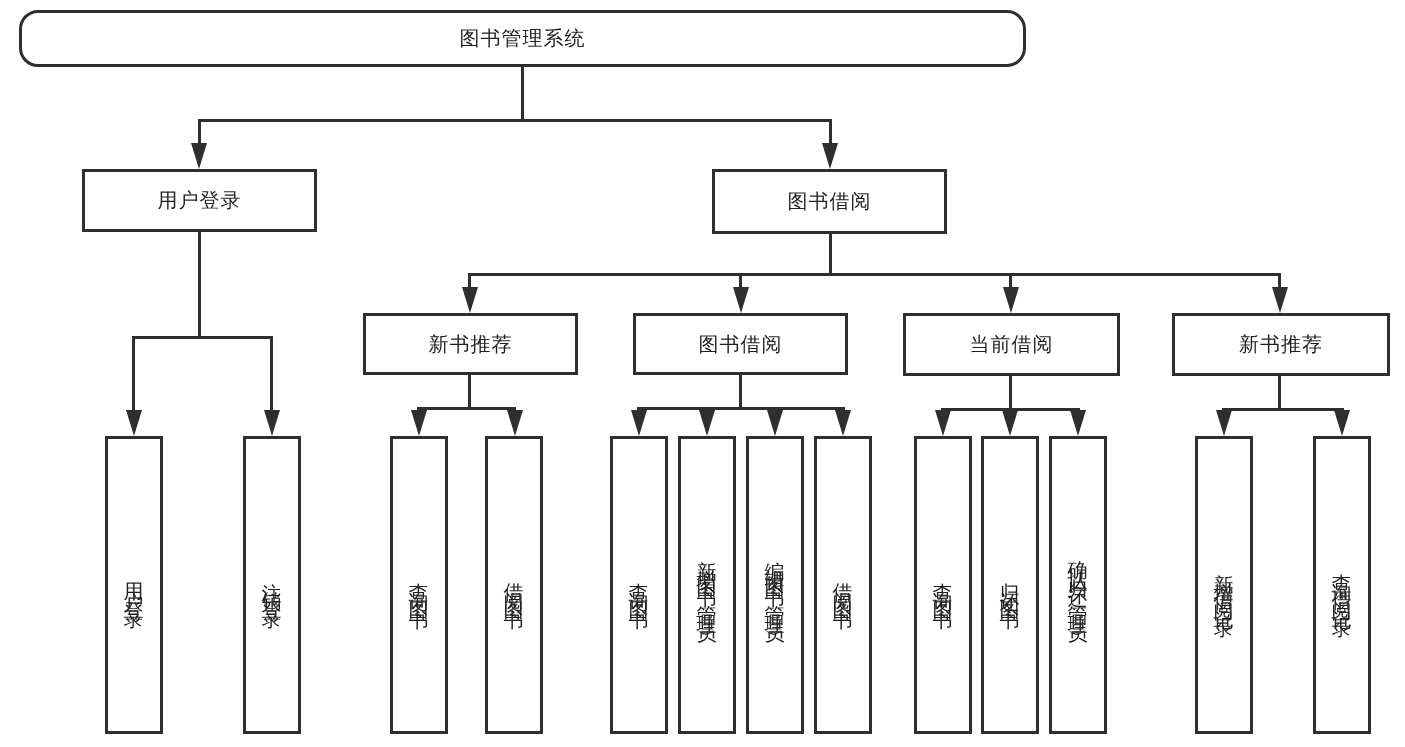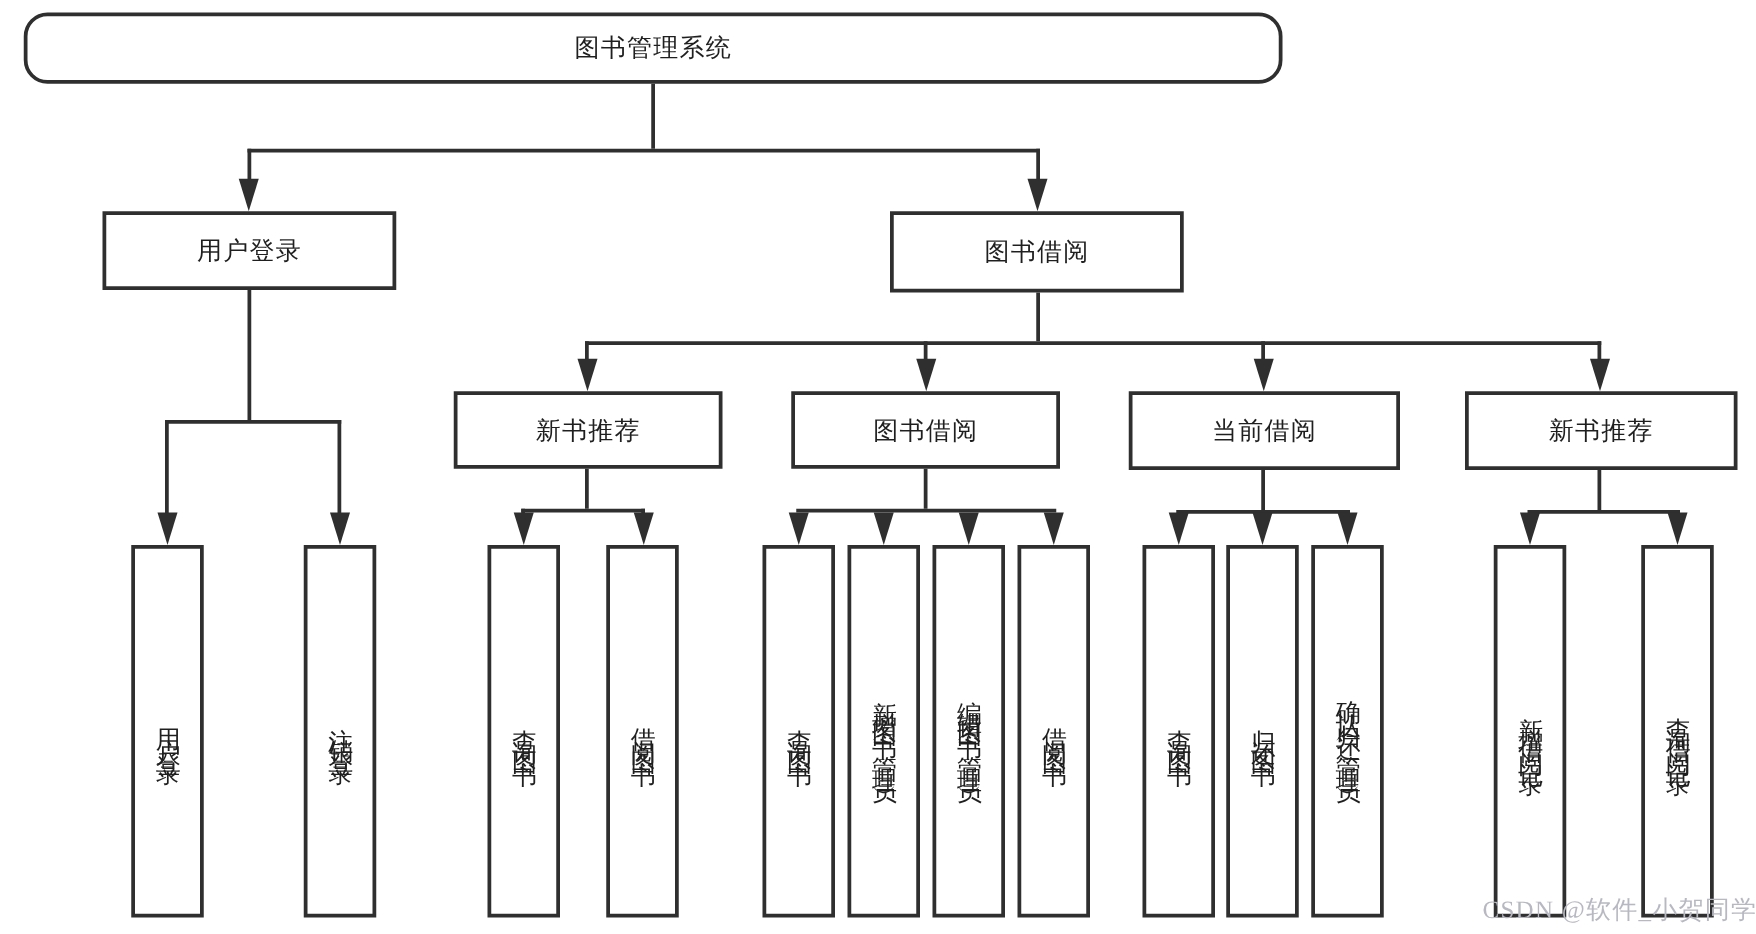--- a/index.html
+++ b/index.html
@@ -183,15 +183,14 @@
     <span class="vtext">确认归还（管理员）</span>
   </div>
 
   <div class="node leaf" style="left:1195px;">
     <span class="vtext">新增借阅记录</span>
   </div>
   <div class="node leaf" style="left:1313px;">
     <span class="vtext">查询借阅记录</span>
   </div>
 
-  <div class="watermark">CSDN @软件_小贺同学</div>
 
 </div>
 
 </body></html>

